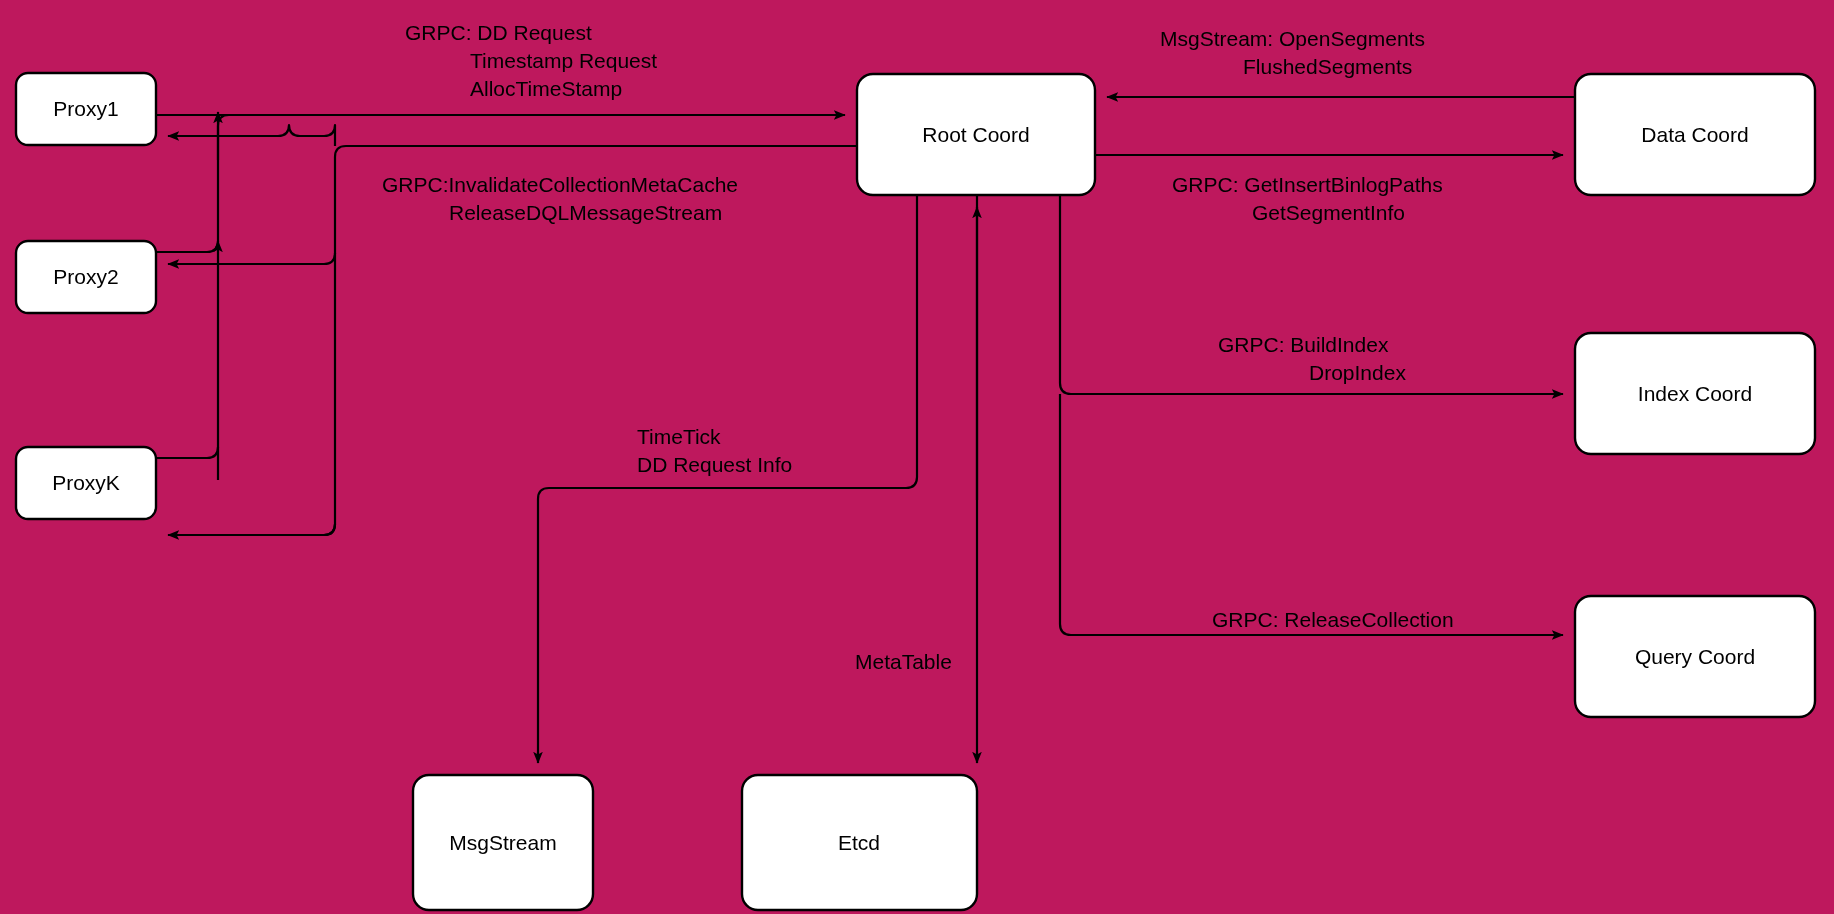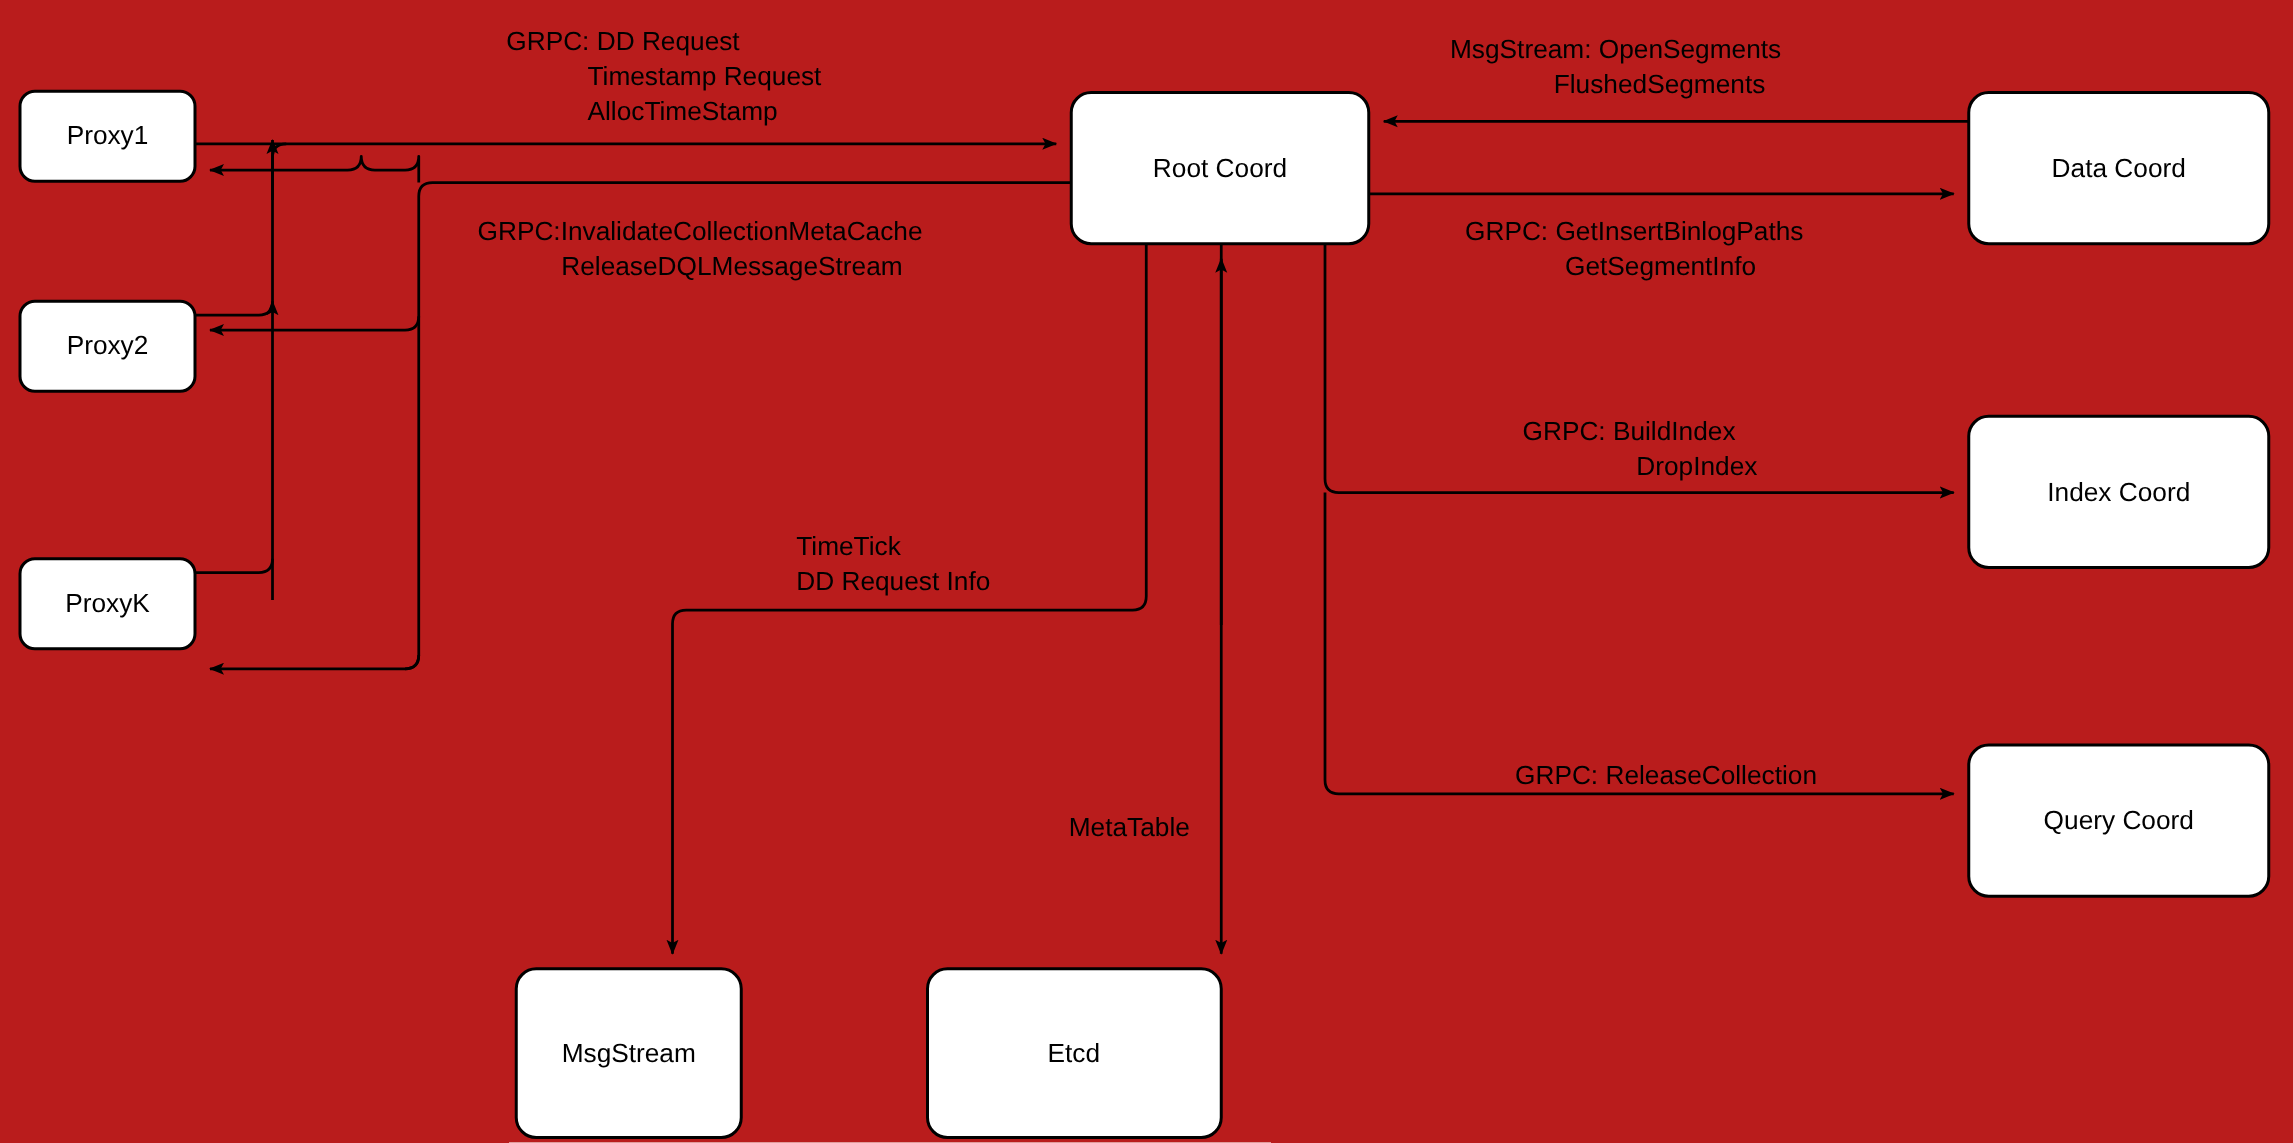--- a/index.html
+++ b/index.html
@@ -4,21 +4,21 @@
 <style>
   html, body {
     margin: 0;
     padding: 0;
     background: #ffffff;
   }
   #canvas-wrap {
     position: relative;
     width: 1834px;
     height: 914px;
-    background: #b91c1c;
+    background: #be185d;
     overflow: hidden;
     font-family: "Liberation Sans", sans-serif;
   }
   svg#diagram {
     display: block;
     width: 1834px;
     height: 914px;
   }
   .node-rect {
     fill: #ffffff;

